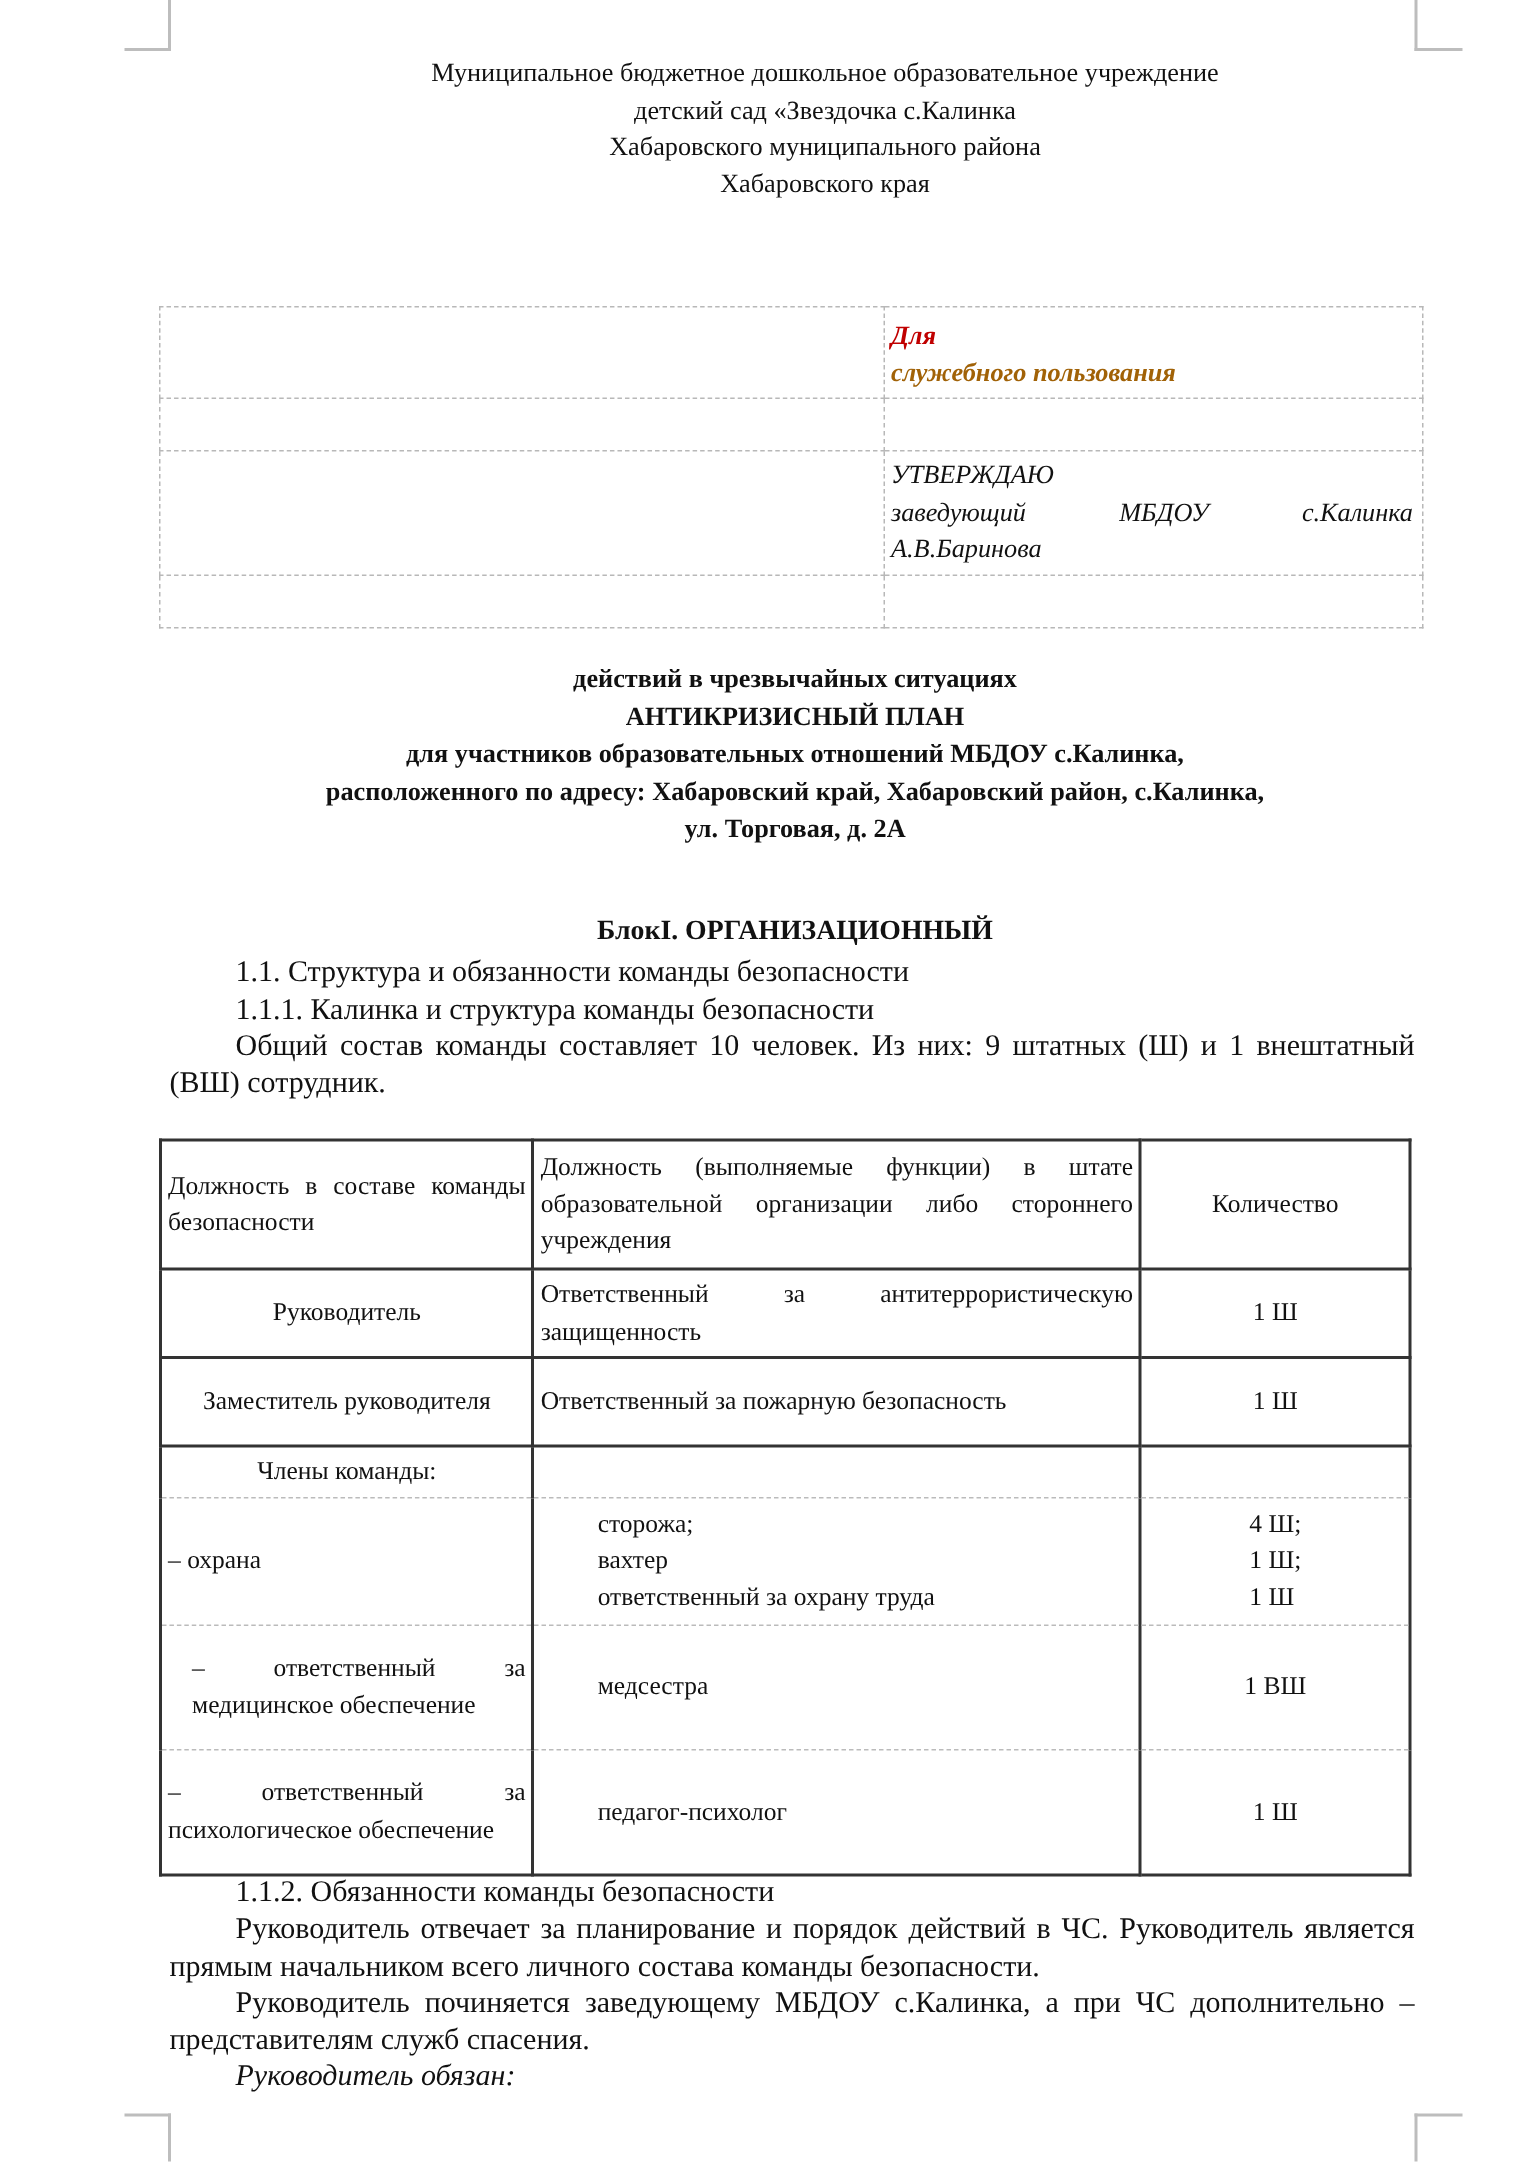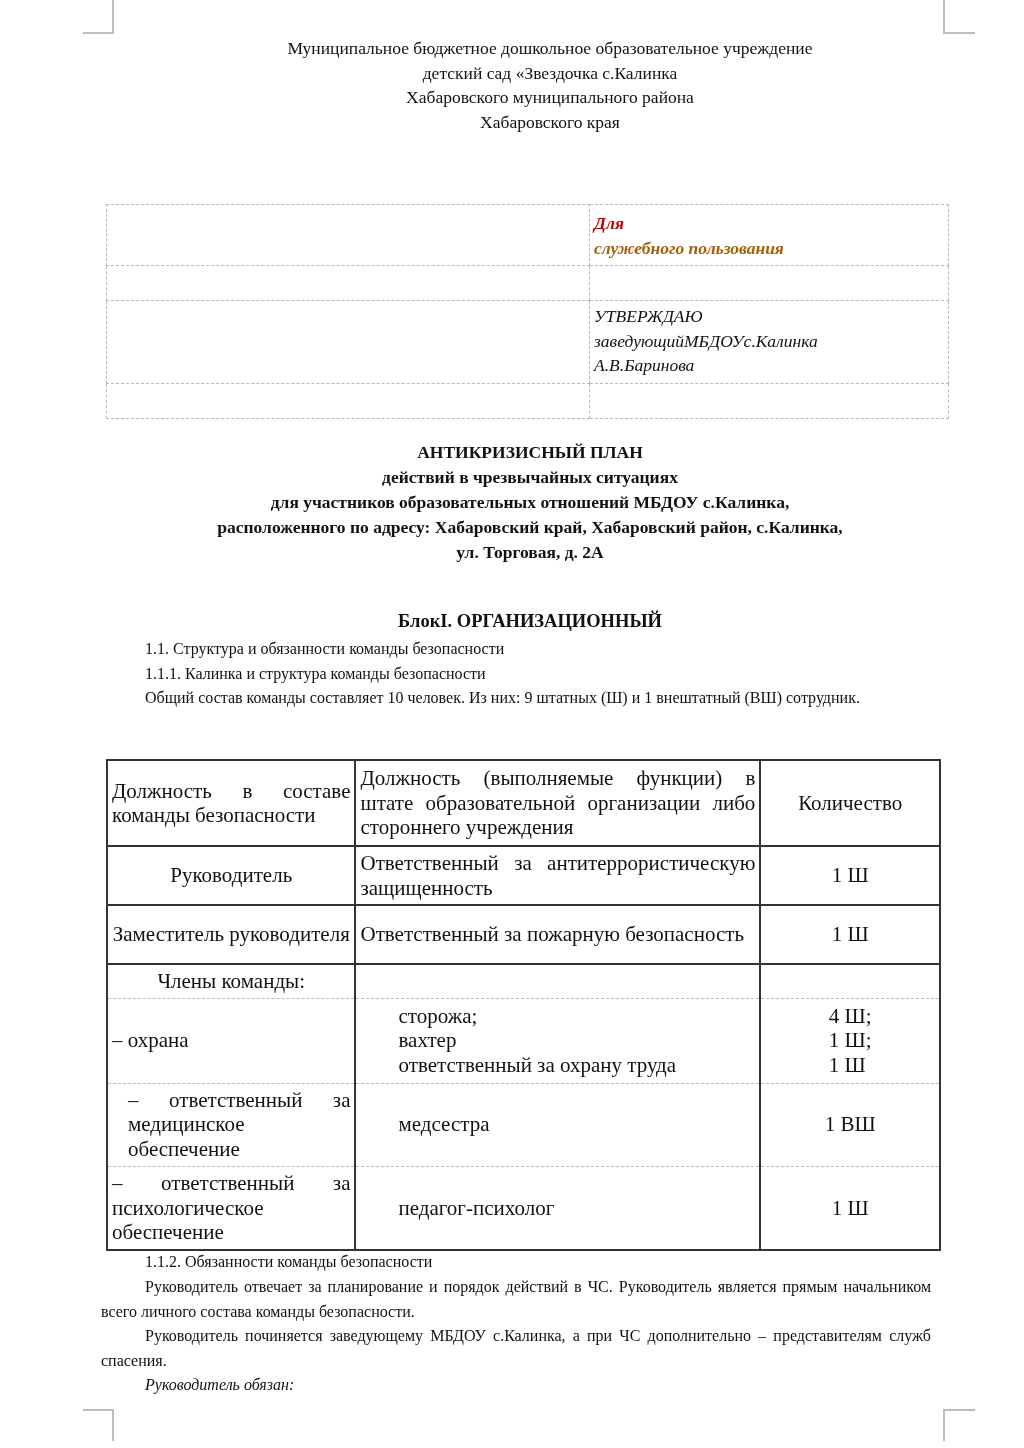--- a/index.html
+++ b/index.html
@@ -9,30 +9,30 @@
     color: #111; font-size: 17.5px;
   }
   .crop { position: absolute; background: #bdbdbd; }
   .center { text-align: center; }
   .org-header { position: absolute; left: 150px; width: 800px; top: 36px; text-align: center; line-height: 24.5px; font-size: 17.5px; }
 
   
   .stamp { position: absolute; left: 106px; top: 204px; width: 843px; height: 214px; border-collapse: collapse; }
   .stamp td { border: 1px dashed #b8b8b8; vertical-align: top; padding: 0 6px 0 4px; font-size: 17.5px; line-height: 24.5px; font-style: italic; }
   .red { color: #c00000; font-weight: bold; }
-  .justify-line { display: flex; }
+  .justify-line { display: flex; justify-content: space-between; }
 
   .title-block { position: absolute; left: 100px; width: 860px; top: 440px; text-align: center; font-weight: bold; line-height: 25px; font-size: 17.5px; }
 
   .section-title { position: absolute; left: 100px; width: 860px; top: 611px; text-align: center; font-weight: bold; font-size: 18.5px; }
-  .para { position: absolute; left: 101px; width: 830px; font-size: 16px; line-height: 25px; text-align: justify; }
+  .para { position: absolute; left: 113px; width: 830px; font-size: 20px; line-height: 25px; text-align: justify; }
   .indent { text-indent: 44px; }
 
   
-  .team { position: absolute; left: 106px; top: 759px; width: 835px; border-collapse: collapse; font-size: 21px; line-height: 24.5px; }
+  .team { position: absolute; left: 106px; top: 759px; width: 835px; border-collapse: collapse; font-size: 17px; line-height: 24.5px; }
   .team td { border: 2px solid #333; padding: 2px 4px; vertical-align: middle; }
   .team tr.dash-top td { border-top: 1px dashed #bbb; }
   .team tr.dash-bot td { border-bottom: 1px dashed #bbb; }
   .c1 { width: 239px; }
   .c2 { width: 396px; }
   .c3 { width: 170px; text-align: center; }
   .col2-inner { padding-left: 42px !important; }
   .qty-lines { display: inline-block; text-align: right; }
   .italic { font-style: italic; }
 </style>
@@ -81,22 +81,22 @@
     </td>
   </tr>
   <tr style="height:35px;">
     <td></td>
     <td></td>
   </tr>
 </tbody>
   </table>
 
 <div class="title-block">
+  <div>действий в чрезвычайных ситуациях</div>
   <div>АНТИКРИЗИСНЫЙ ПЛАН</div>
-  <div>действий в чрезвычайных ситуациях</div>
   <div>для участников образовательных отношений МБДОУ с.Калинка,</div>
   <div>расположенного по адресу: Хабаровский край, Хабаровский район, с.Калинка,</div>
   <div>ул. Торговая, д. 2А</div>
 </div>
 
 <div class="section-title">БлокI. ОРГАНИЗАЦИОННЫЙ</div>
 <div class="para indent" style="top:636px;">1.1. Структура и обязанности команды безопасности</div>
 <div class="para indent" style="top:661px;">1.1.1. Калинка и структура команды безопасности</div>
 <div class="para indent" style="top:685px;">Общий состав команды составляет 10 человек. Из них: 9 штатных (Ш) и 1 внештатный (ВШ) сотрудник.</div>
 

